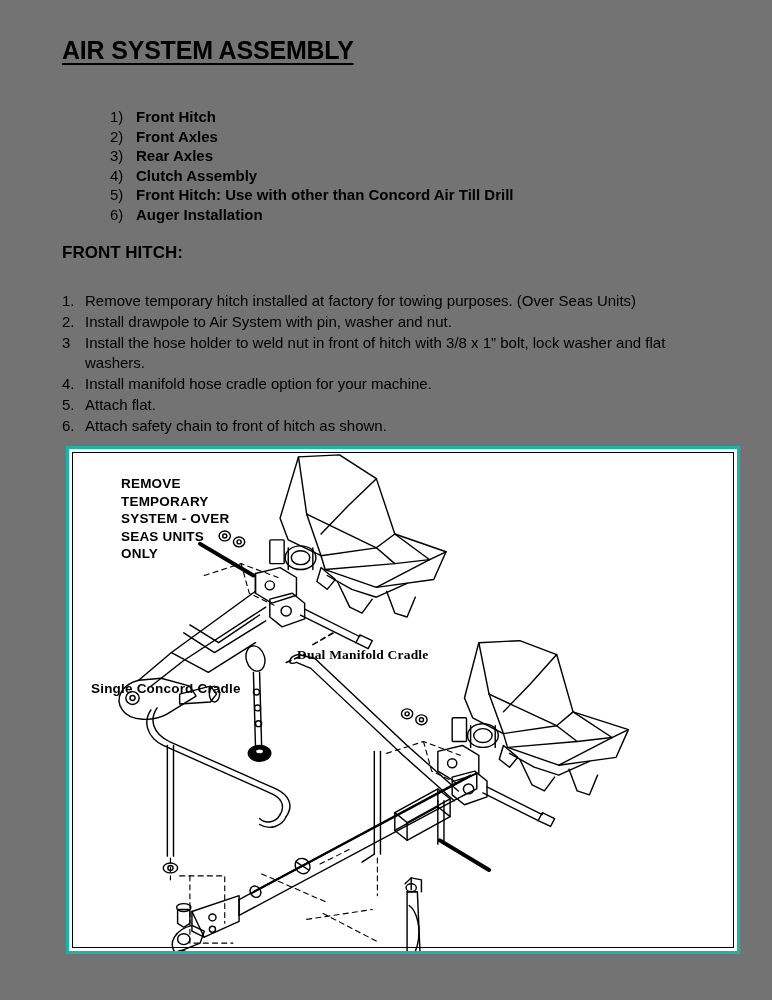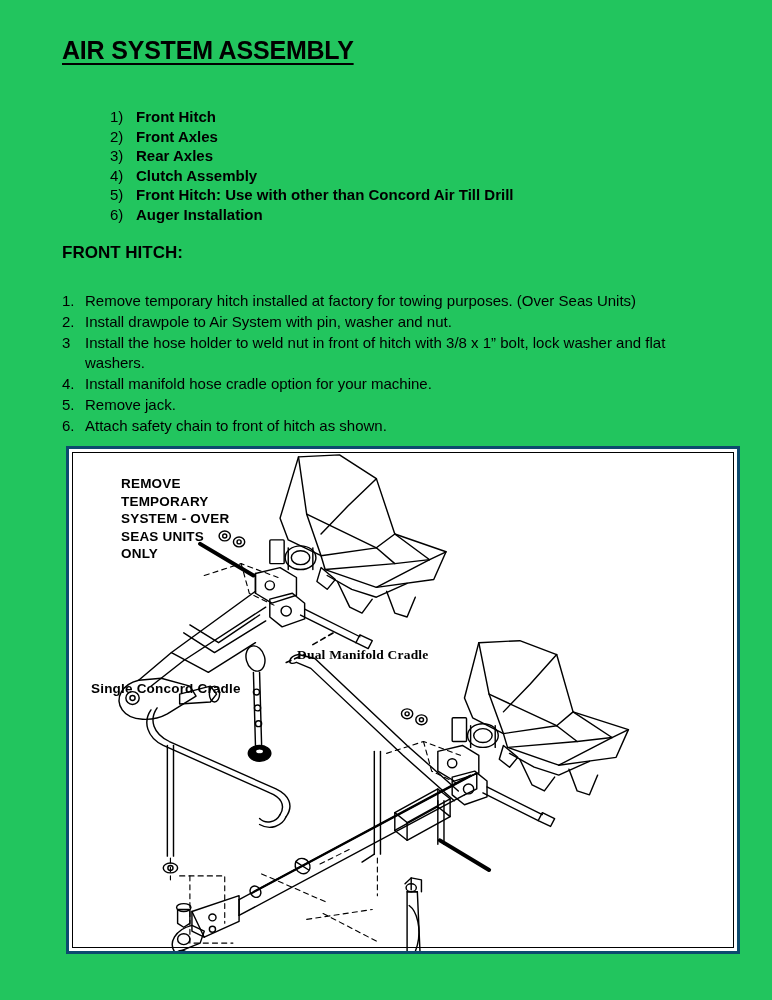--- a/index.html
+++ b/index.html
@@ -15,21 +15,21 @@
     font-family: "Liberation Sans", sans-serif;
     color: #000000;
     overflow: hidden;
   }
 
   #page {
     position: absolute;
     left: 0; top: 0;
     width: 772px;
     height: 1000px;
-    background: #22c55e;
+    background: #737373;
   }
 
   
   .page-title {
     position: absolute;
     left: 62px;
     top: 36px;
     font-size: 25px;
     font-weight: bold;
     letter-spacing: -0.2px;
@@ -102,21 +102,21 @@
     line-height: 19.5px;
   }
 
   
   .illustration-box {
     position: absolute;
     left: 66px;
     top: 446px;
     width: 674px;
     height: 508px;
-    border: 3px solid #0c4a6e;
+    border: 3px solid #14b8a6;
     background: #ffffff;
     box-sizing: border-box;
   }
   .illustration-box .inner-frame {
     position: absolute;
     left: 3px;
     top: 3px;
     right: 3px;
     bottom: 3px;
     border: 1px solid #000000;
@@ -206,21 +206,21 @@
     <div class="step-row">
       <span class="step-num">3</span>
       <span class="step-text">Install the hose holder to weld nut in front of hitch with 3/8 x 1” bolt, lock washer and flat washers.</span>
     </div>
     <div class="step-row">
       <span class="step-num">4.</span>
       <span class="step-text">Install manifold hose cradle option for your machine.</span>
     </div>
     <div class="step-row">
       <span class="step-num">5.</span>
-      <span class="step-text">Remove jack.</span>
+      <span class="step-text">Attach flat.</span>
     </div>
     <div class="step-row">
       <span class="step-num">6.</span>
       <span class="step-text">Attach safety chain to front of hitch as shown.</span>
     </div>
   </div>
 
   <div class="illustration-box">
     <div class="inner-frame"></div>
 

